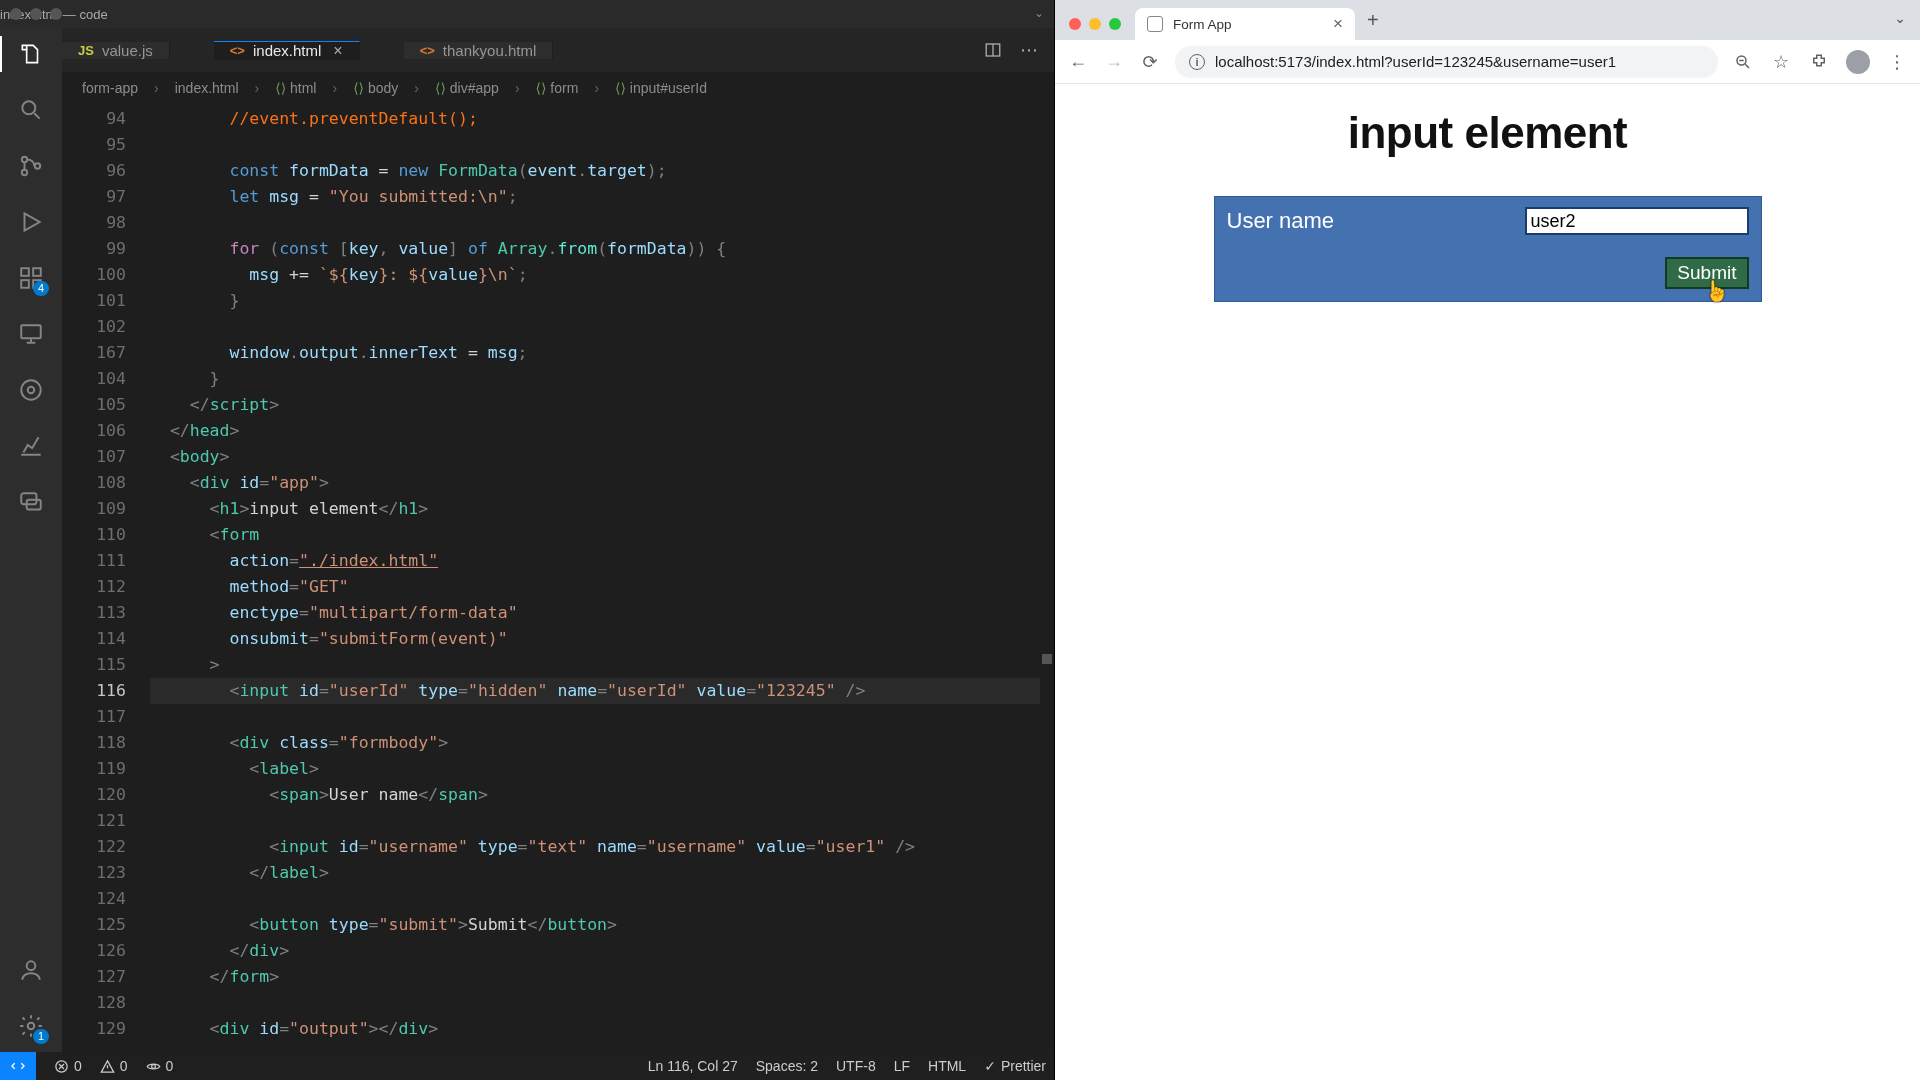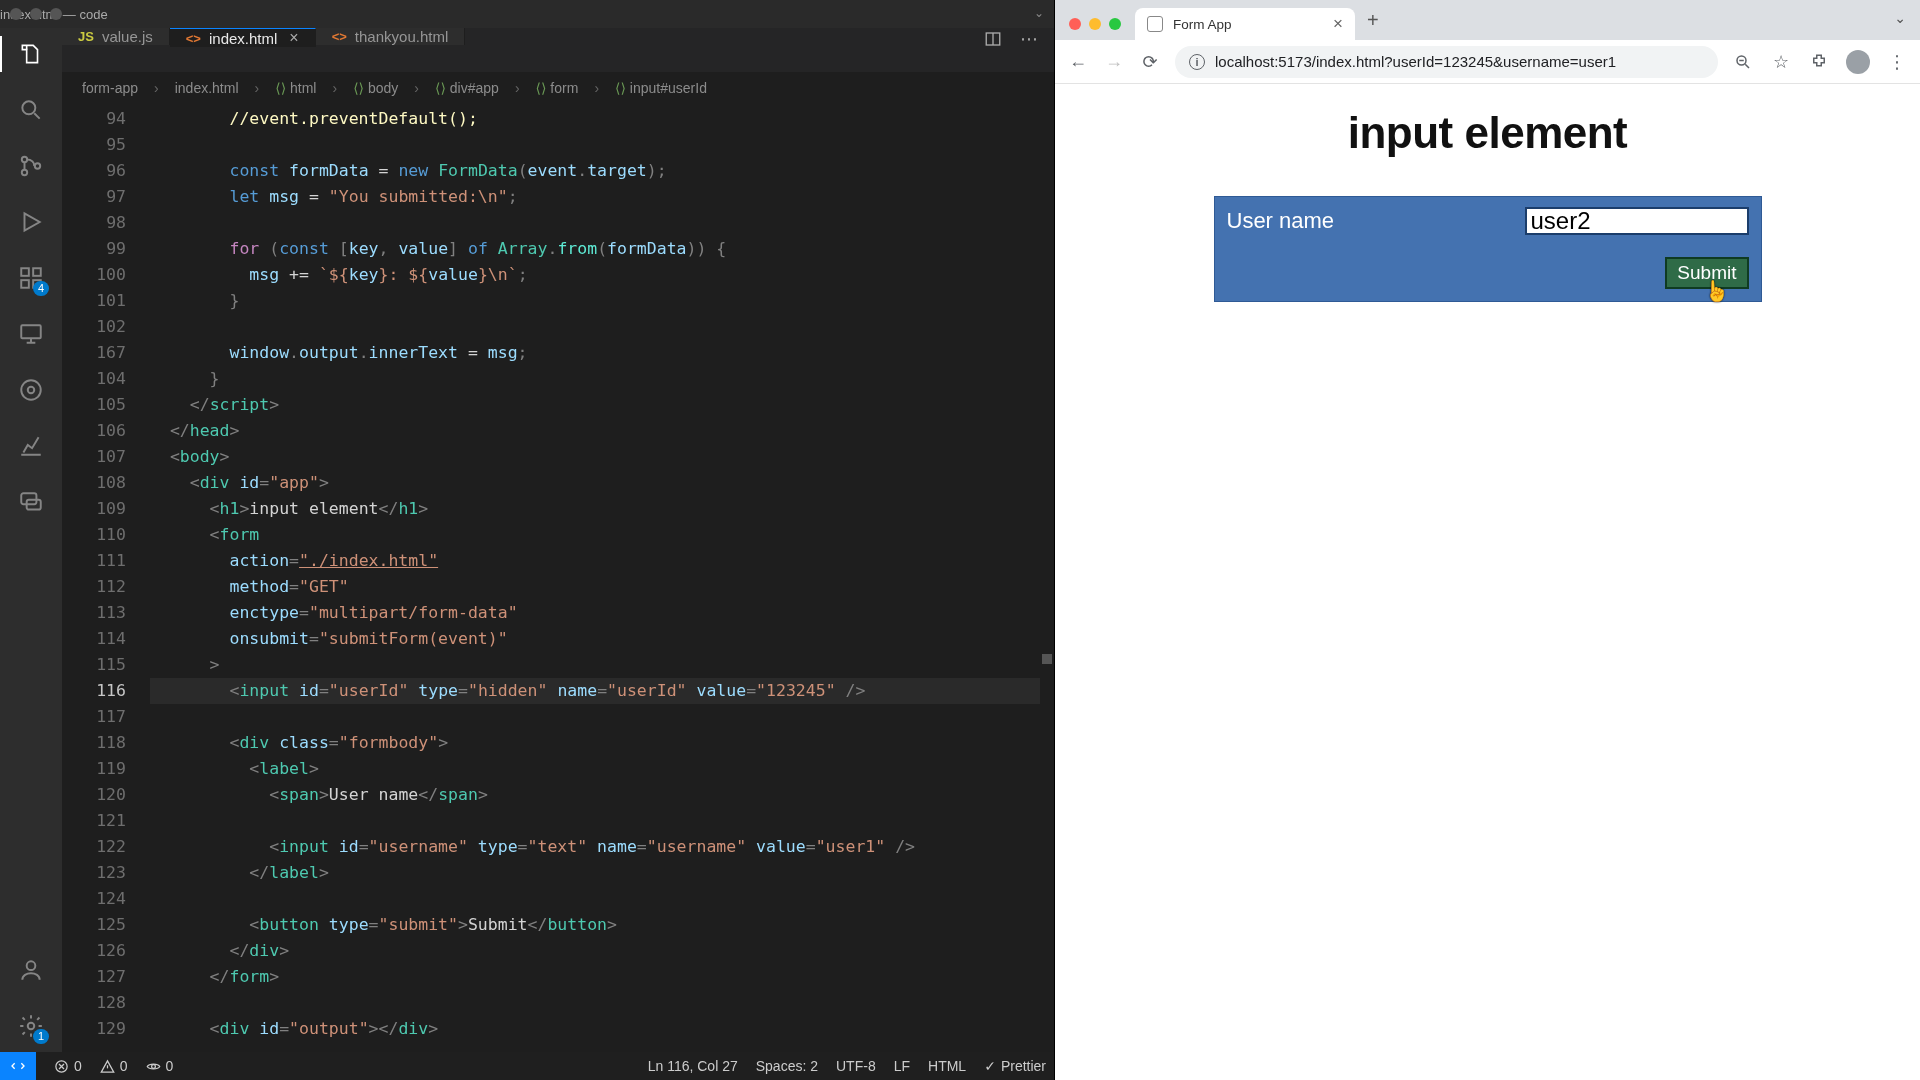--- a/index.html
+++ b/index.html
@@ -14,21 +14,21 @@
   .vscode-chevron { position:absolute; right:10px; top:6px; color:#888; font-size:12px; }
   .vscode-body { flex:1; display:flex; min-height:0; }
   .activitybar { width:62px; background:#2d2d2d; display:flex; flex-direction:column; align-items:center; padding-top:12px; gap:28px; color:#858585; position:relative; }
   .activitybar .ab-icon { width:28px; height:28px; display:flex; align-items:center; justify-content:center; font-size:24px; cursor:pointer; position:relative; }
   .activitybar .ab-icon.active { color:#fff; }
   .activitybar .ab-icon.active::before { content:""; position:absolute; left:-17px; top:-4px; bottom:-4px; width:2px; background:#fff; }
   .ab-badge { position:absolute; right:-4px; bottom:-4px; background:#007acc; color:#fff; border-radius:10px; font-size:11px; padding:0 5px; line-height:15px; min-width:15px; text-align:center; }
   .activitybar .bottom { margin-top:auto; margin-bottom:12px; display:flex; flex-direction:column; gap:28px; align-items:center; }
 
   .editor-col { flex:1; display:flex; flex-direction:column; min-width:0; }
-  .tabs { height:44px; background:#252526; display:flex; align-items:flex-start; }
+  .tabs { height:44px; background:#252526; display:flex; align-items:center;gap:44px; }
   .tab { display:flex; align-items:center; gap:8px; padding:0 16px; color:#969696; font-size:15px; border-right:1px solid #1e1e1e; background:#2d2d2d; cursor:pointer; }
   .tab.active { background:#1e1e1e; color:#e8e8e8; border-top:1px solid #0a84ff; }
   .tab .file-ico { color:#e37933; font-weight:bold; font-size:13px; }
   .tab .file-ico.js { color:#cbcb41; }
   .tab .close-x { color:#aaa; font-size:16px; margin-left:4px; }
   .tabs .spacer { flex:1; }
   .tabs .right-icons { display:flex; align-items:center; gap:18px; padding:0 16px; color:#aaa; font-size:18px; }
 
   .breadcrumb { height:32px; background:#1e1e1e; display:flex; align-items:center; gap:16px; padding:0 20px; color:#9a9a9a; font-size:14px; border-bottom:1px solid #1e1e1e; }
   .breadcrumb .sep { color:#666; }
@@ -44,21 +44,21 @@
   .c-tag   { color:#4ec9b0; }
   .c-punc  { color:#808080; }
   .c-attr  { color:#9cdcfe; }
   .c-str   { color:#ce9178; }
   .c-kw    { color:#c586c0; }
   .c-blue  { color:#569cd6; }
   .c-var   { color:#9cdcfe; }
   .c-fn    { color:#5eead4; }
   .c-prop  { color:#9cdcfe; }
   .c-txt   { color:#d4d4d4; }
-  .c-cmt   { color:#fef9c3; }
+  .c-cmt   { color:#f97316; }
   .c-under { text-decoration: underline; }
 
   .overview-ruler { width:14px; background:#1e1e1e; position:relative; }
   .ruler-cursor { position:absolute; right:2px; width:10px; height:10px; background:#555; top:58%; }
 
   .statusbar { height:28px; background:#1f1f1f; color:#ccc; font-size:14px; display:flex; align-items:center; padding:0 8px; gap:18px; }
   .statusbar .sb-remote { background:#0a84ff; color:#fff; height:28px; display:flex; align-items:center; padding:0 10px; margin:-0 0 0 -8px; font-size:15px; }
   .statusbar .grow { flex:1; }
   .statusbar span { display:flex; align-items:center; gap:5px; }
 
@@ -80,21 +80,21 @@
   .omnibox { flex:1; height:32px; background:#f1f3f4; border-radius:16px; display:flex; align-items:center; padding:0 14px; gap:10px; color:#202124; font-size:15px; }
   .omnibox .info-ico { width:16px; height:16px; border:1.5px solid #5f6368; border-radius:50%; display:flex; align-items:center; justify-content:center; font-size:11px; font-weight:bold; color:#5f6368; }
   .tb-right { display:flex; align-items:center; gap:16px; }
   .avatar { width:24px; height:24px; border-radius:50%; background:#9aa0a6; }
 
   .page { flex:1; background:#fff; display:flex; flex-direction:column; align-items:center; padding-top:24px; }
   .page h1 { font-size:44px; font-weight:800; color:#111; letter-spacing:-0.5px; }
   .formbox { margin-top:38px; width:548px; height:106px; background:#4472b0; border:1px solid #2f5a95; padding:10px 12px 12px 12px; color:#fff; display:flex; flex-direction:column; justify-content:space-between; }
   .formrow { display:flex; align-items:center; justify-content:space-between; }
   .formrow label { font-size:22px; color:#fff; }
-  .formrow input[type=text] { width:224px; height:28px; border:2px solid #1b3d6b; font-size:24px; padding:0 4px; background:#fff; color:#000; }
+  .formrow input[type=text] { width:224px; height:28px; border:2px solid #1b3d6b; font-size:18px; padding:0 4px; background:#fff; color:#000; }
   .submit-row { display:flex; justify-content:flex-end; }
   .submit-btn { background:#2f6b47; color:#fff; border:2px solid #0f3b22; height:32px; padding:0 10px; font-size:19px; cursor:pointer; }
   .cursor-hand { position:relative; }
   .cursor-hand::after { content:"☝"; position:absolute; right:20px; bottom:-14px; color:#fff; text-shadow:0 0 2px #000; font-size:20px; transform:scaleX(-1); }
 
   svg { display:block; }
 </style>
 </head>
 <body>
 

